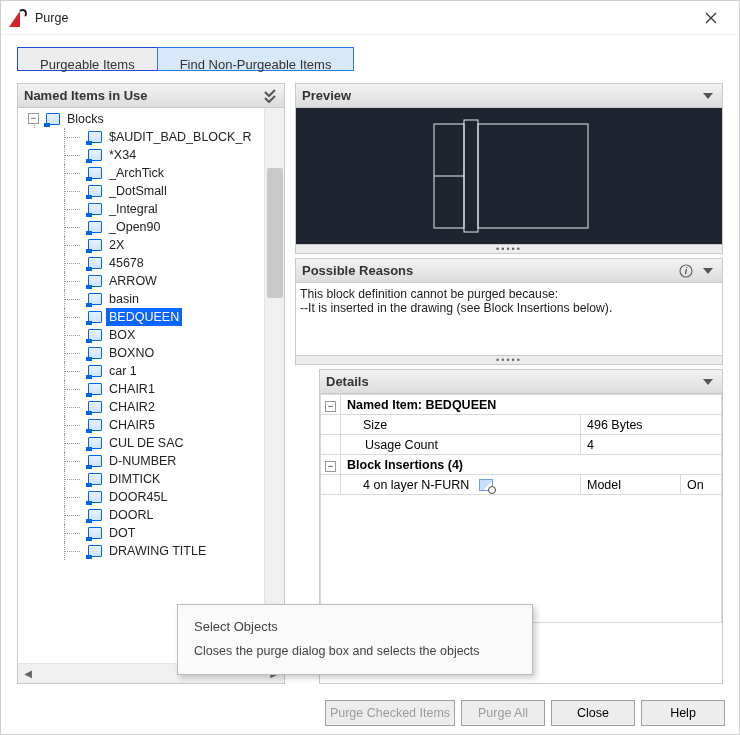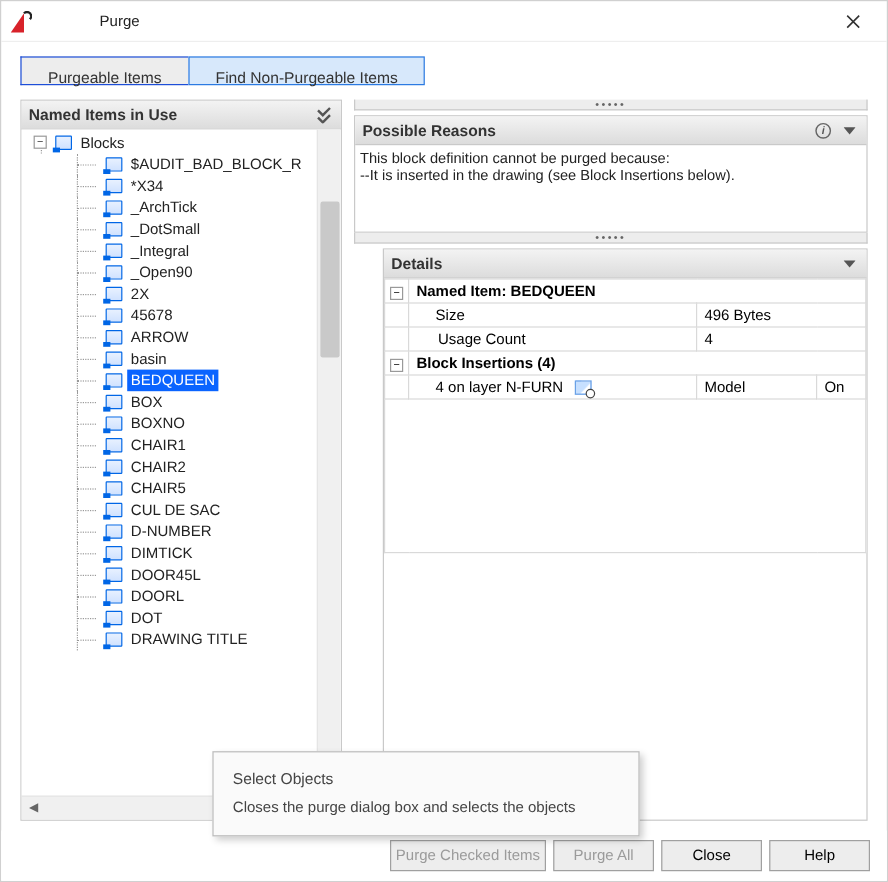--- a/index.html
+++ b/index.html
@@ -10,21 +10,21 @@
     --hdr-grad-top: #f3f3f3;
     --hdr-grad-bot: #dcdcdc;
     --accent: #2b7ae2;
     --preview-bg: #1e2430;
     --sel-bg: #0a64ff;
   }
   body { width: 740px; height: 735px; overflow: hidden; background: #fff; }
   .window { position: relative; width: 740px; height: 735px; border: 1px solid #d0d0d0; background: #fff; display: flex; flex-direction: column; }
 
   
-  .titlebar { height: 34px; display: flex; align-items: center; padding: 0 6px 0 8px; border-bottom: 1px solid #eee; gap: 48px; }
+  .titlebar { height: 34px; display: flex; align-items: center; padding: 0 6px 0 8px; border-bottom: 1px solid #eee; }
   .applogo { width: 18px; height: 18px; position: relative; margin-right: 8px; }
   .applogo .tri { position: absolute; left: 0; bottom: 0; width: 0; height: 0; border-style: solid; border-width: 0 0 16px 11px; border-color: transparent transparent #d8222a transparent; }
   .applogo .arc { position: absolute; right: 0; top: 0; width: 9px; height: 9px; border: 2px solid #222; border-left-color: transparent; border-bottom-color: transparent; border-radius: 50%; }
   .titlebar .title { font-size: 12.5px; color: #222; }
   .titlebar .spacer { flex: 1; }
   .closebtn { width: 44px; height: 28px; display: flex; align-items: center; justify-content: center; color: #444; font-size: 14px; cursor: pointer; }
 
   
   .tabrow { padding: 12px 16px 0 16px; display: flex; gap: 0; }
   .tabbtn { height: 24px; line-height: 34px; padding: 0 22px; font-size: 13px; color: #333; background: #ededed; border: 1px solid #1d4ed8; cursor: pointer; }
@@ -77,21 +77,21 @@
   .dtable { border-collapse: collapse; width: 100%; font-size: 12.5px; }
   .dtable td { border: 1px solid #d9d9d9; padding: 2px 6px; height: 20px; vertical-align: middle; }
   .dtable tr td:first-child { background: #fff; }
   .dtable .hd { font-weight: 700; }
   .dtable .expander { width: 18px; text-align: center; padding: 0; }
   .dtable .expander span { display: inline-block; width: 11px; height: 11px; border: 1px solid #999; line-height: 9px; font-size: 9px; text-align: center; }
   .sel-icon { display: inline-block; width: 14px; height: 12px; vertical-align: middle; background: linear-gradient(135deg, #c7e0ff 60%, #fff 60%); border: 1px solid #6aa1e6; position: relative; margin-left: 6px; }
   .sel-icon::after { content: ""; position: absolute; right: -4px; bottom: -4px; width: 6px; height: 6px; border: 1.5px solid #444; border-radius: 50%; background: #fff; }
 
   
-  .tooltip { position: absolute; left: 176px; top: 555px; width: 356px; background: #fafafa; border: 1px solid #bbb; box-shadow: 3px 3px 6px rgba(0,0,0,0.2); padding: 14px 16px 16px 16px; font-size: 12.5px; color: #444; }
+  .tooltip { position: absolute; left: 176px; top: 533px; width: 356px; background: #fafafa; border: 1px solid #bbb; box-shadow: 3px 3px 6px rgba(0,0,0,0.2); padding: 14px 16px 16px 16px; font-size: 12.5px; color: #444; }
   .tooltip .tt-title { font-size: 13px; color: #444; margin-bottom: 10px; }
 
   
   .buttonbar { height: 42px; background: #fff; display: flex; align-items: center; justify-content: flex-end; gap: 6px; padding: 0 14px; border-top: none; }
   .btn { width: 130px; height: 26px; border: 1px solid var(--border-dark); background: #ededed; font-size: 12.5px; color: #000000; cursor: pointer; }
   .btn.sm { width: 84px; text-align: center; }
   .btn:disabled, .btn.disabled { color: #9b9b9b; cursor: default; }
 
 </style>
 </head>
@@ -188,20 +188,24 @@
               <li class="child">
                 <span class="blkicon"></span>
                 <span class="label">BOX</span>
               </li>
               <li class="child">
                 <span class="blkicon"></span>
                 <span class="label">BOXNO</span>
               </li>
               <li class="child">
                 <span class="blkicon"></span>
+                <span class="label">car 1</span>
+              </li>
+              <li class="child">
+                <span class="blkicon"></span>
                 <span class="label">CHAIR1</span>
               </li>
               <li class="child">
                 <span class="blkicon"></span>
                 <span class="label">CHAIR2</span>
               </li>
               <li class="child">
                 <span class="blkicon"></span>
                 <span class="label">CHAIR5</span>
               </li>
@@ -241,20 +245,41 @@
       </div>
       <div class="tree-bottombar">
         <div class="arrow">◀</div>
         <div class="hscroll"></div>
         <div class="arrow">▶</div>
       </div>
     </div>
 
     <div class="rightcol">
 
+      <div class="panel">
+        <div class="panel-header">
+          <span>Preview</span>
+          <span class="sp"></span>
+          <span class="hdr-chev">
+            <svg width="10" height="10" viewBox="0 0 10 10">
+                <path d="M0 2 L5 8 L10 2" fill="#555"></path>
+              </svg>
+          </span>
+        </div>
+        <div class="preview-area">
+          <svg class="bed-svg" viewBox="0 0 170 120">
+            <g fill="none" stroke="#e8e8e8" stroke-width="1">
+              <rect x="10" y="8" width="30" height="104"></rect>
+              <line x1="10" y1="60" x2="40" y2="60"></line>
+              <rect x="40" y="4" width="14" height="112"></rect>
+              <rect x="54" y="8" width="110" height="104"></rect>
+            </g>
+          </svg>
+        </div>
+      </div>
       <div class="gripper">
           <span class="dots">•••••</span>
         </div>
 
       <div class="panel possible" style="margin-top:4px;">
         <div class="panel-header">
           <span>Possible Reasons</span>
           <span class="sp"></span>
           <span class="hdr-info">
             <svg width="14" height="14" viewBox="0 0 14 14">

